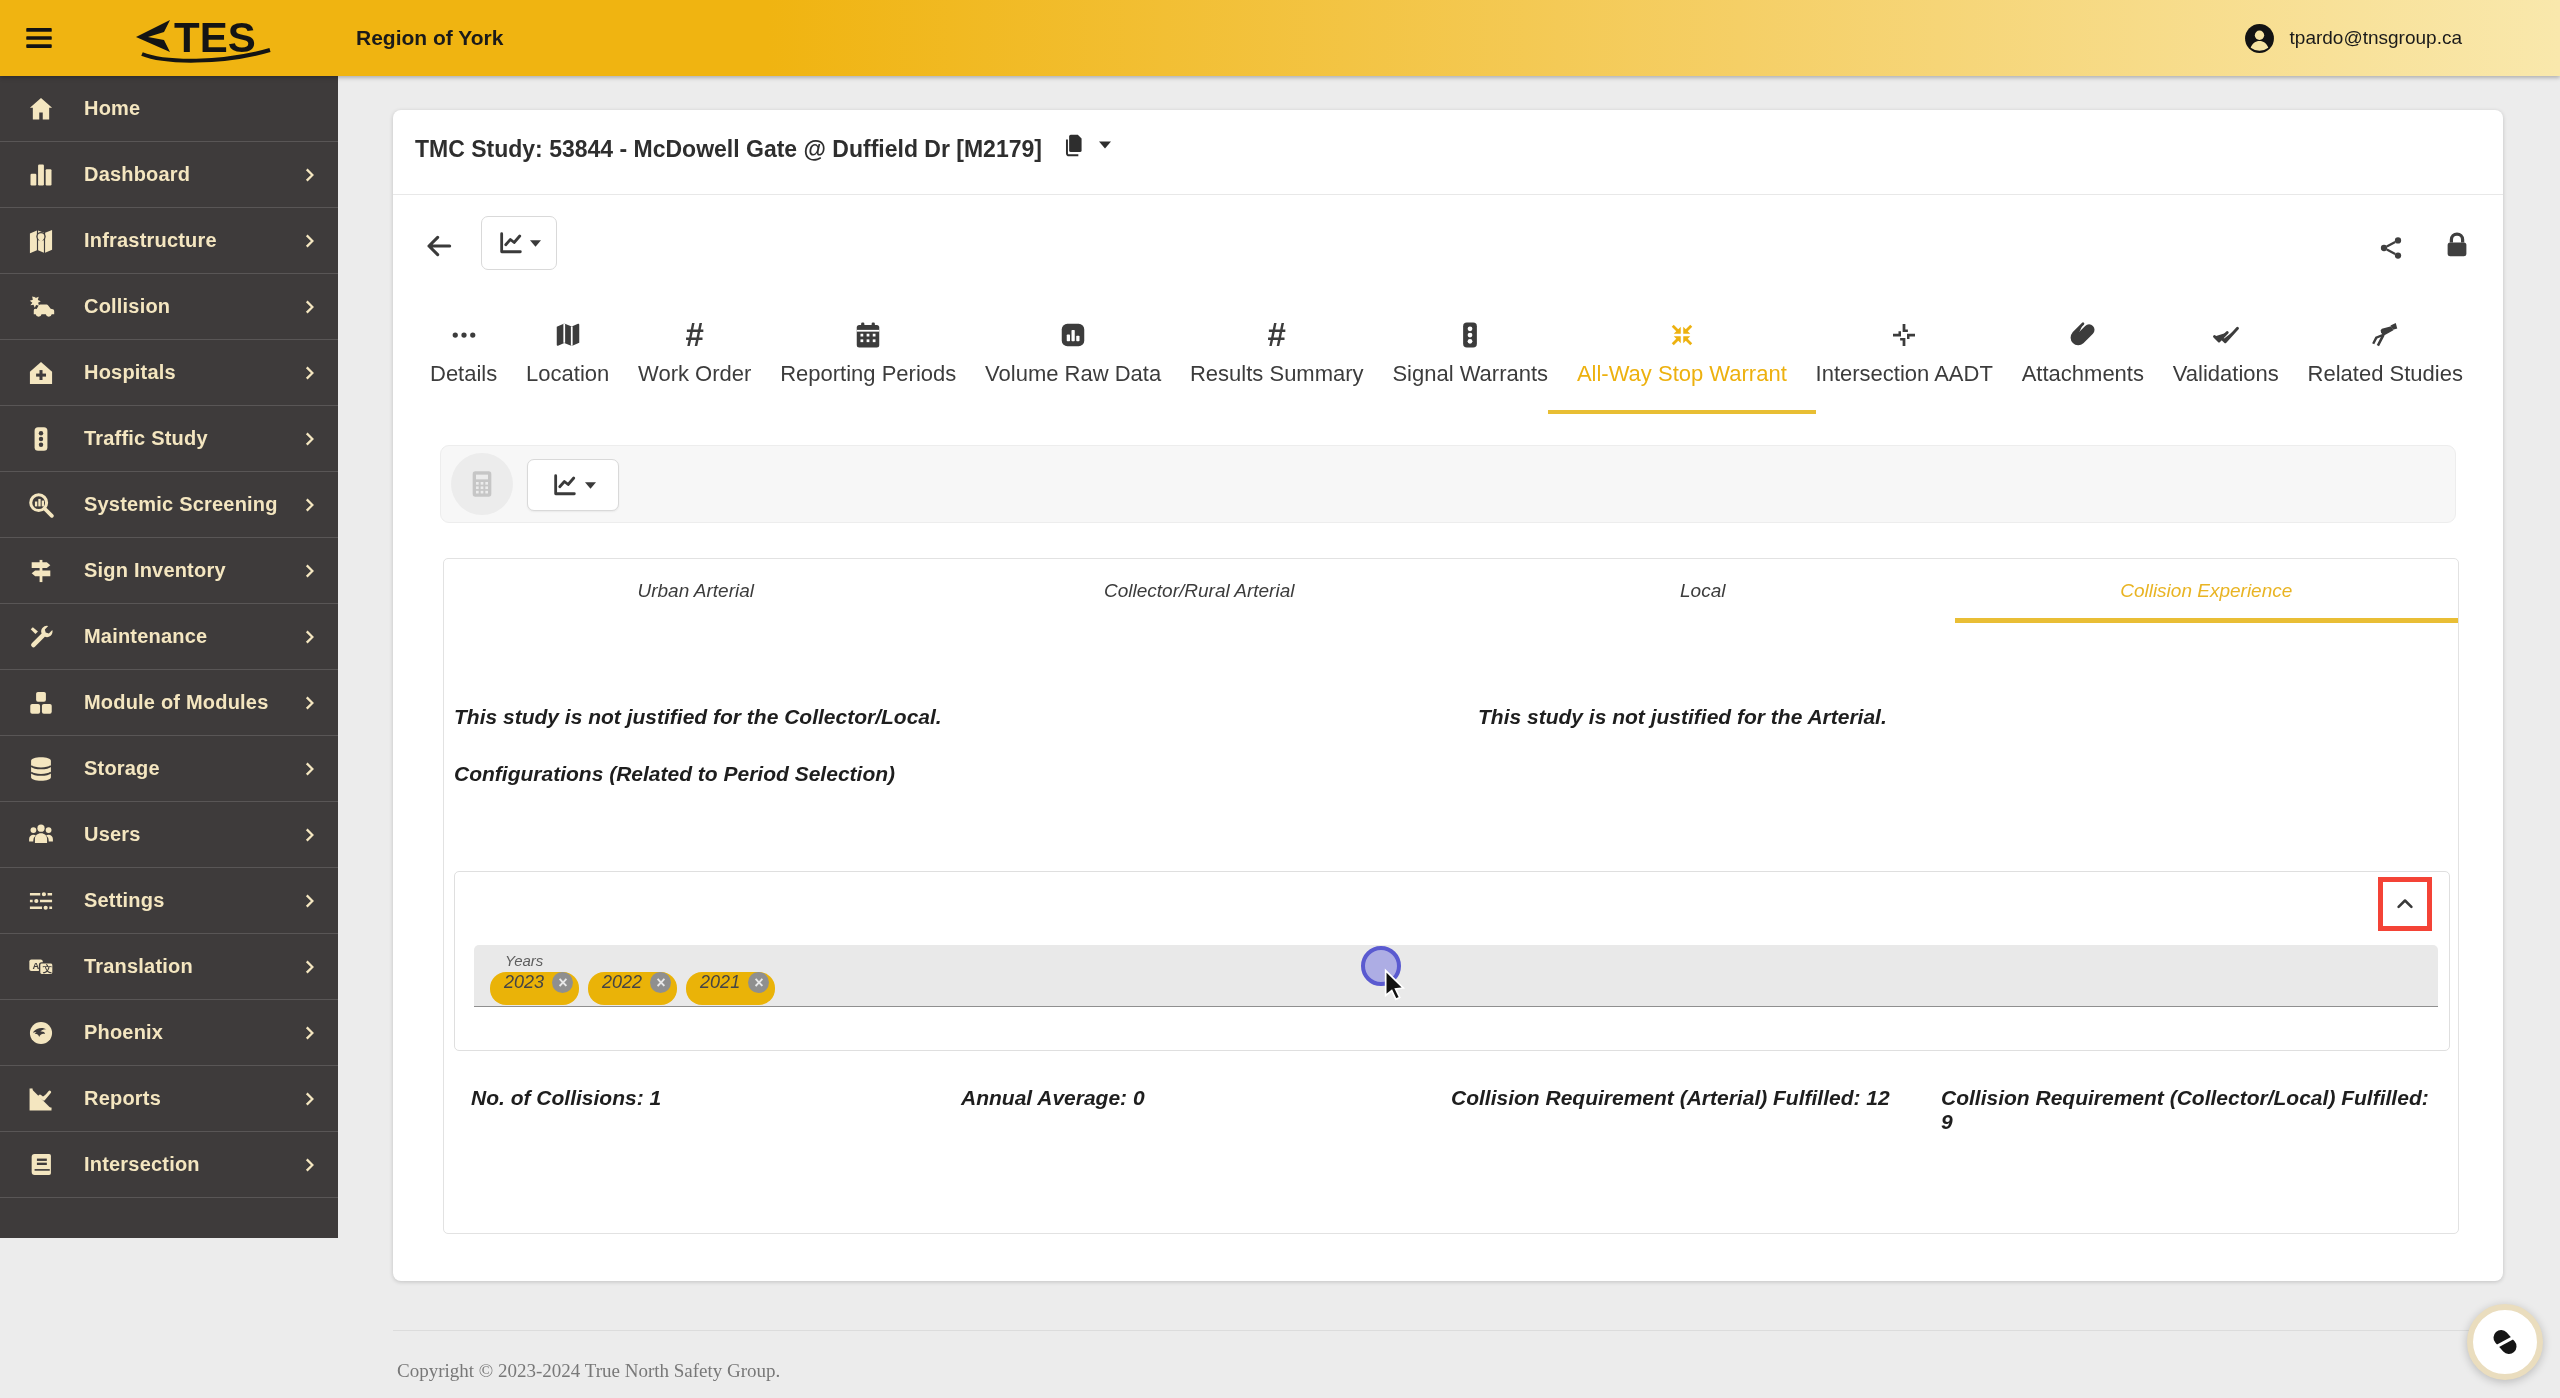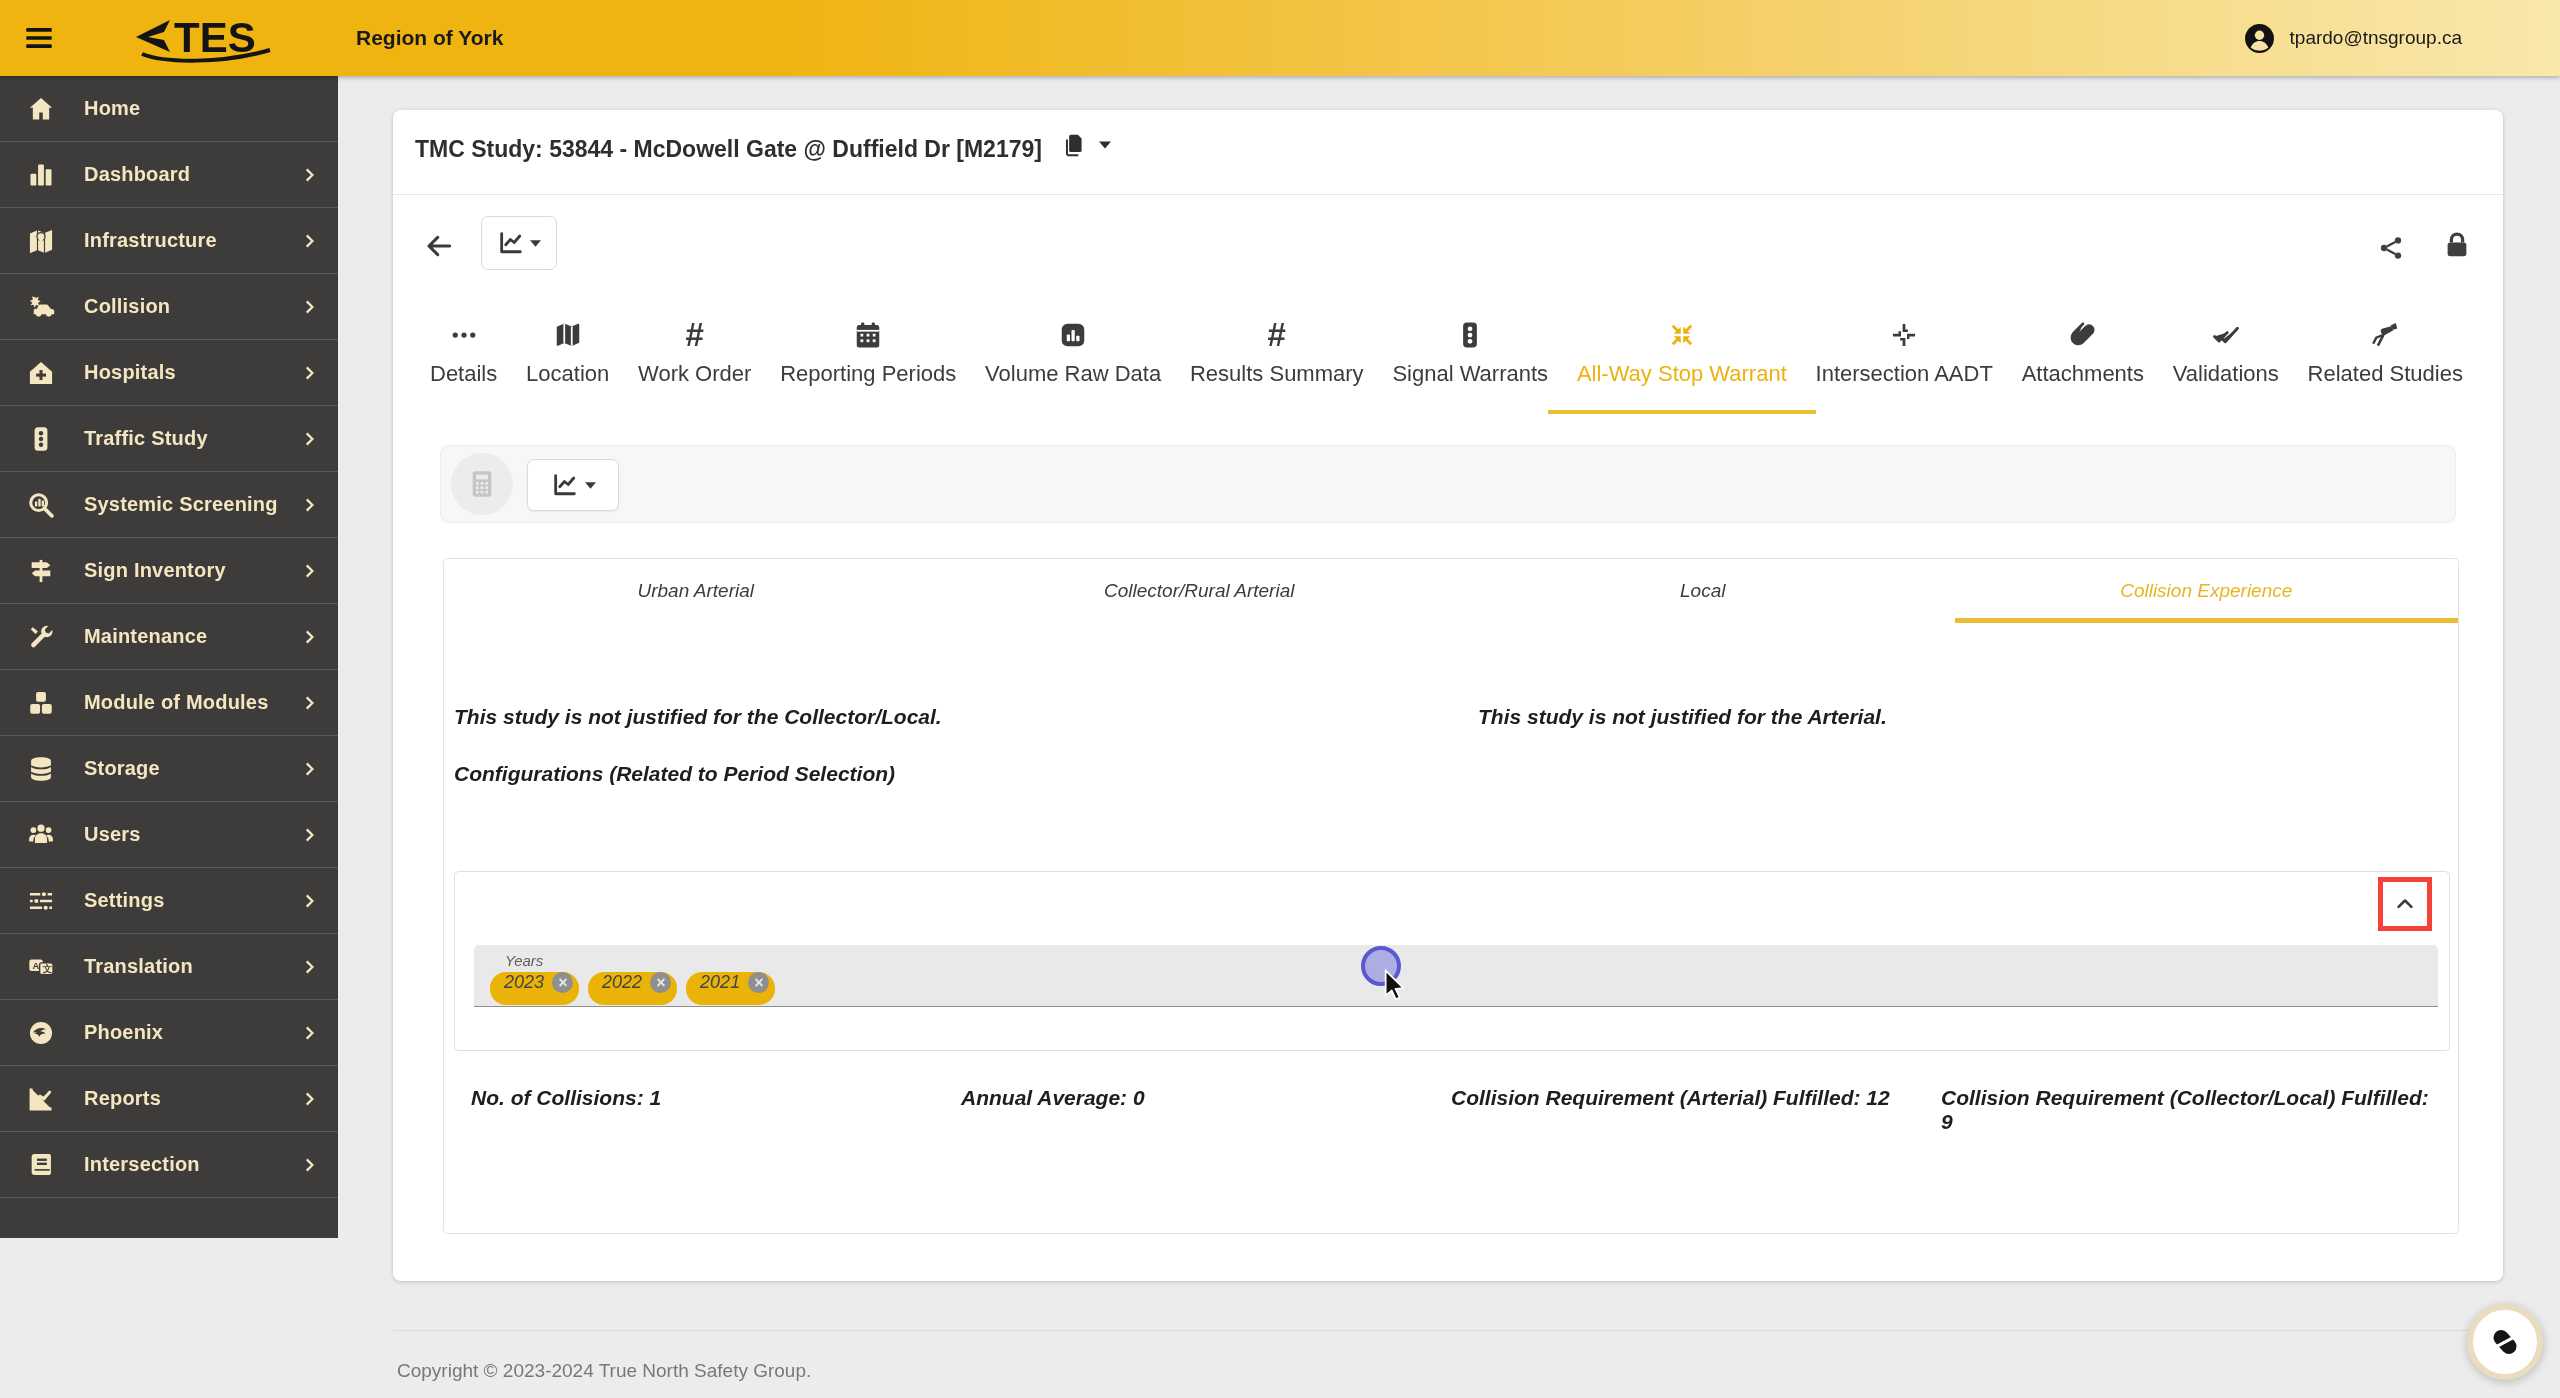--- a/index.html
+++ b/index.html
@@ -98,21 +98,21 @@
   .chip .x { width:21px; height:21px; border-radius:50%; background:#8F8F8F; color:#E9E9E9;
     display:flex; align-items:center; justify-content:center; font-size:16px; font-weight:700; cursor:pointer; }
   .chip .x::before { content:"×"; }
 
   .stats { position:absolute; left:27px; right:27px; top:516px; display:grid;
     grid-template-columns:1fr 1fr 1fr 1fr; row-gap:37px;margin-top:11px; }
   .stat { font-size:21px; font-weight:700; color:#1E1E1E; }
 
   
   .footer-line { position:absolute; left:393px; top:1330px; width:2110px; height:1px; background:#DCDCDC; }
-  .footer-text { position:absolute; left:397px; top:1360px; font-size:19px; color:#787878; }
+  .footer-text { position:absolute; left:397px; top:1360px; font-size:19px; color:#787878;font-family:Liberation Serif, serif; }
 
   
   .fab { position:absolute; left:2467px; top:1304px; width:76px; height:76px; border-radius:50%;
     background:#fff; border:6px solid #EADDBE; box-shadow:0 2px 10px rgba(0,0,0,.22);
     display:flex; align-items:center; justify-content:center; cursor:pointer; z-index:40; }
   .fab svg { width:38px; height:38px; }
 
   
   .click-dot { position:absolute; left:1361px; top:946px; width:40px; height:40px; border-radius:50%;
     background:rgba(141,141,226,.65); border:4px solid #5A5AD0; z-index:50; }

